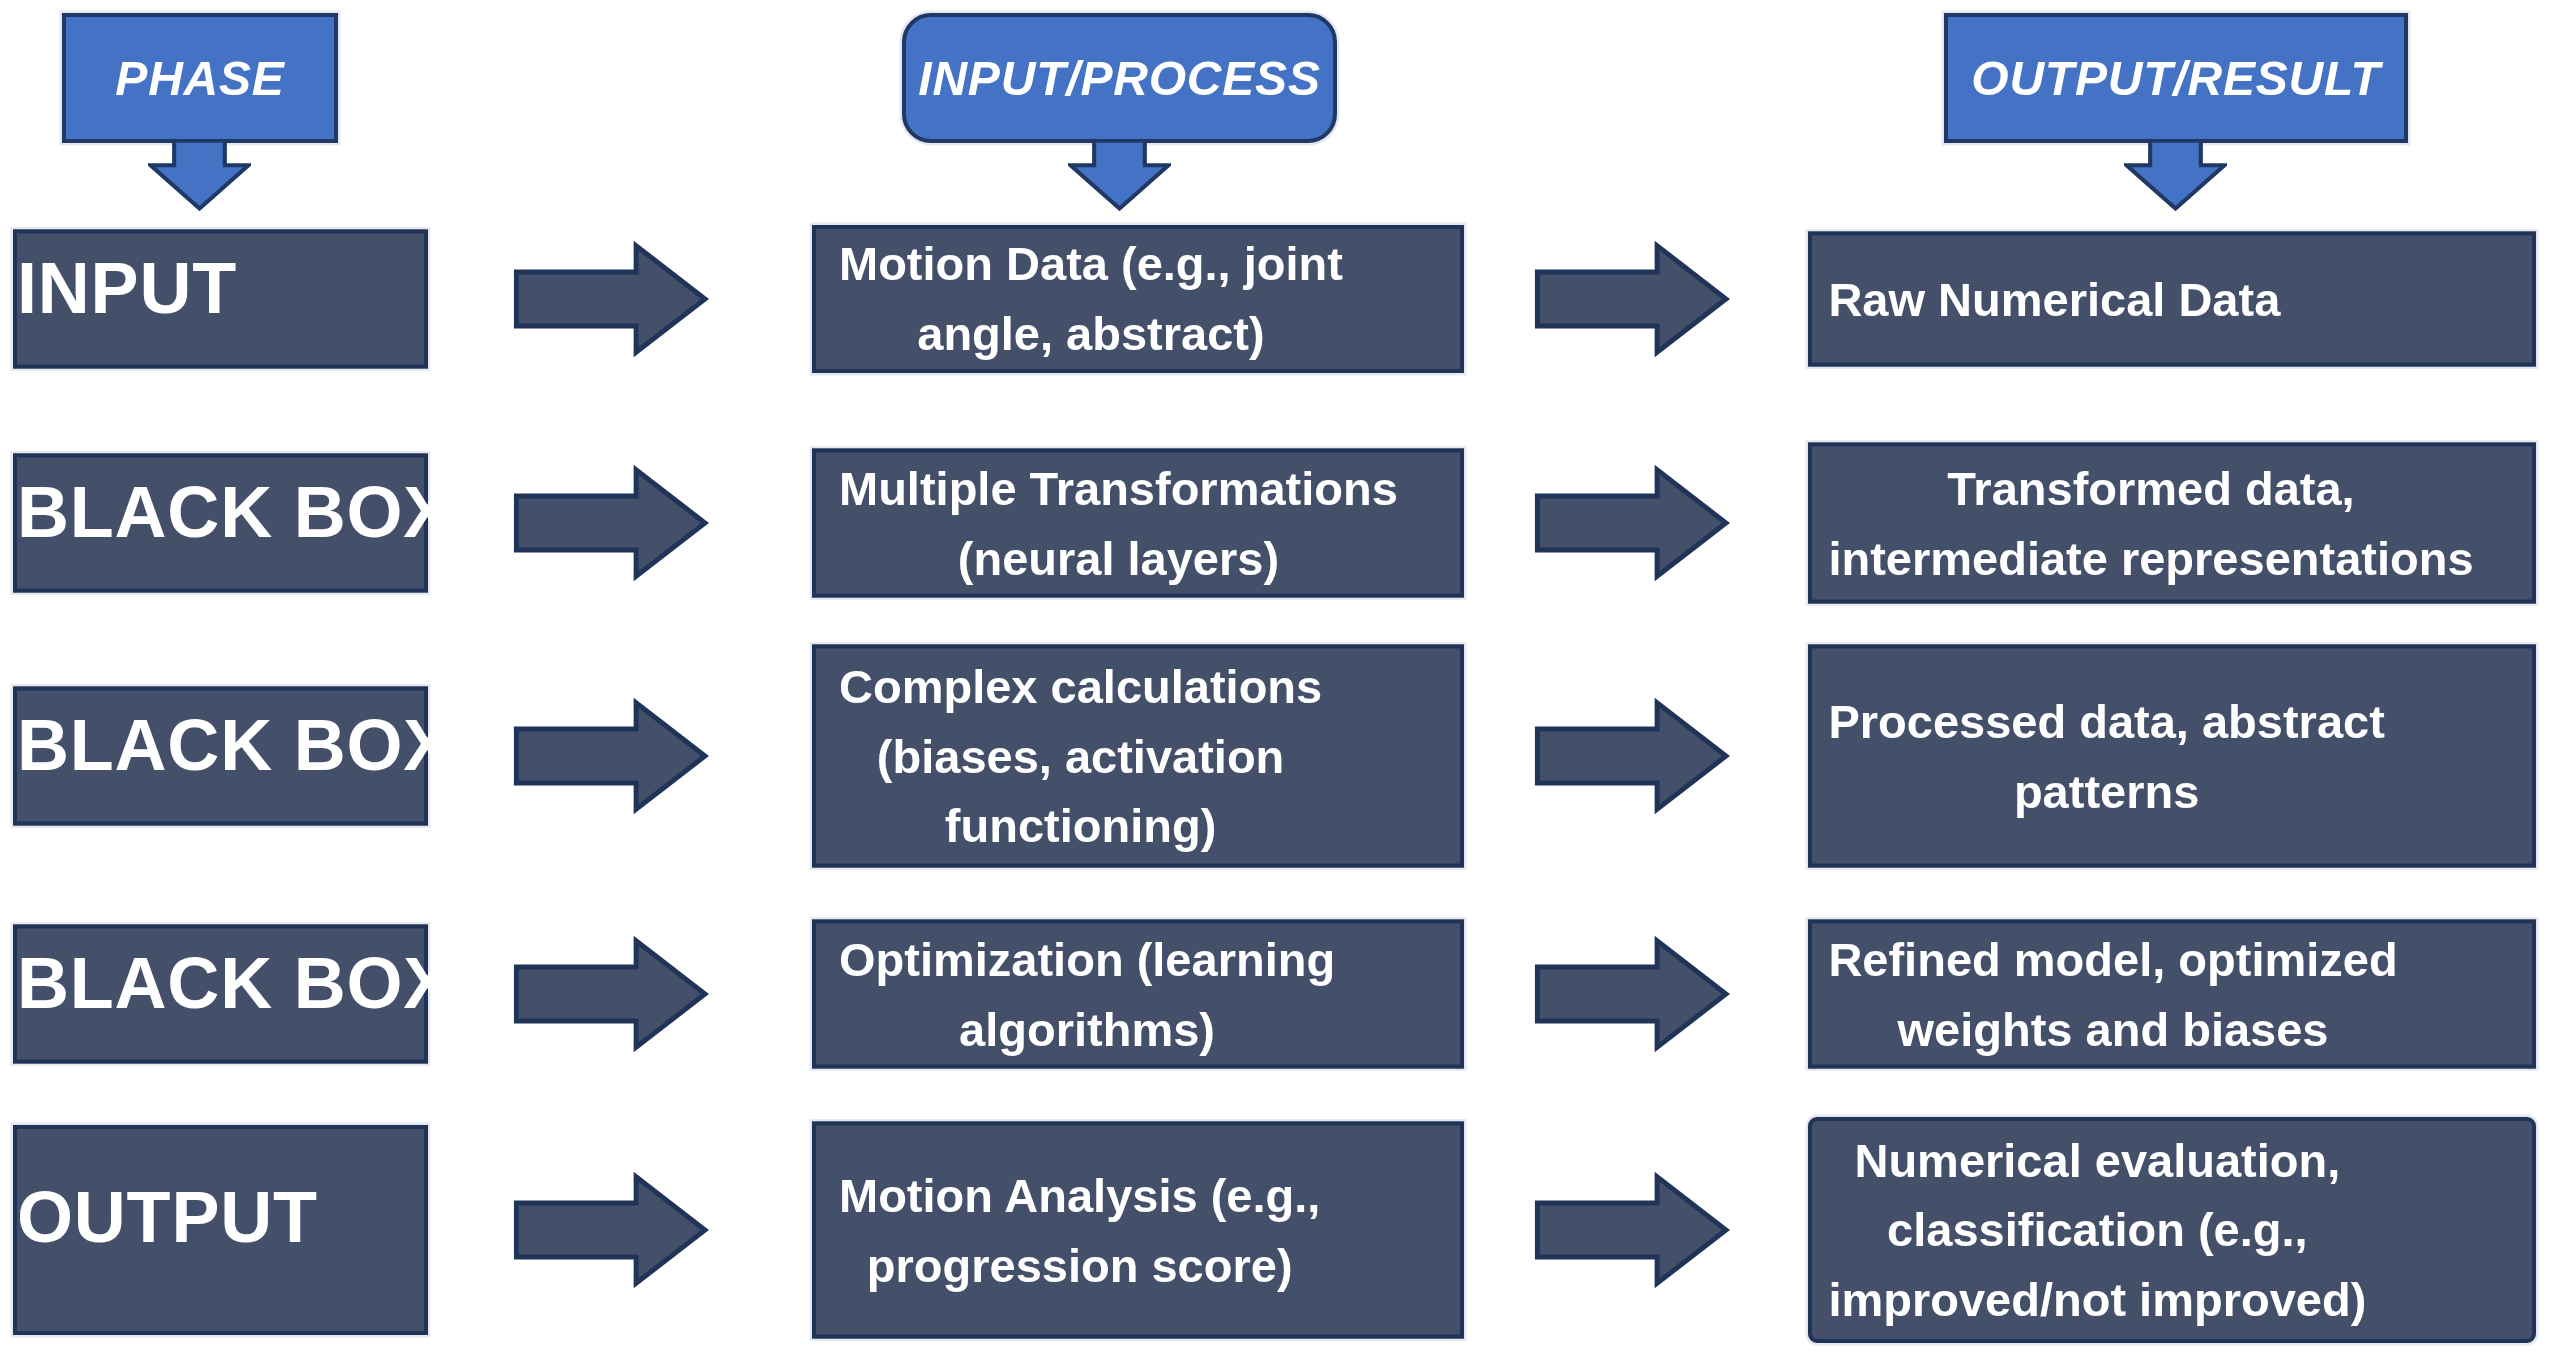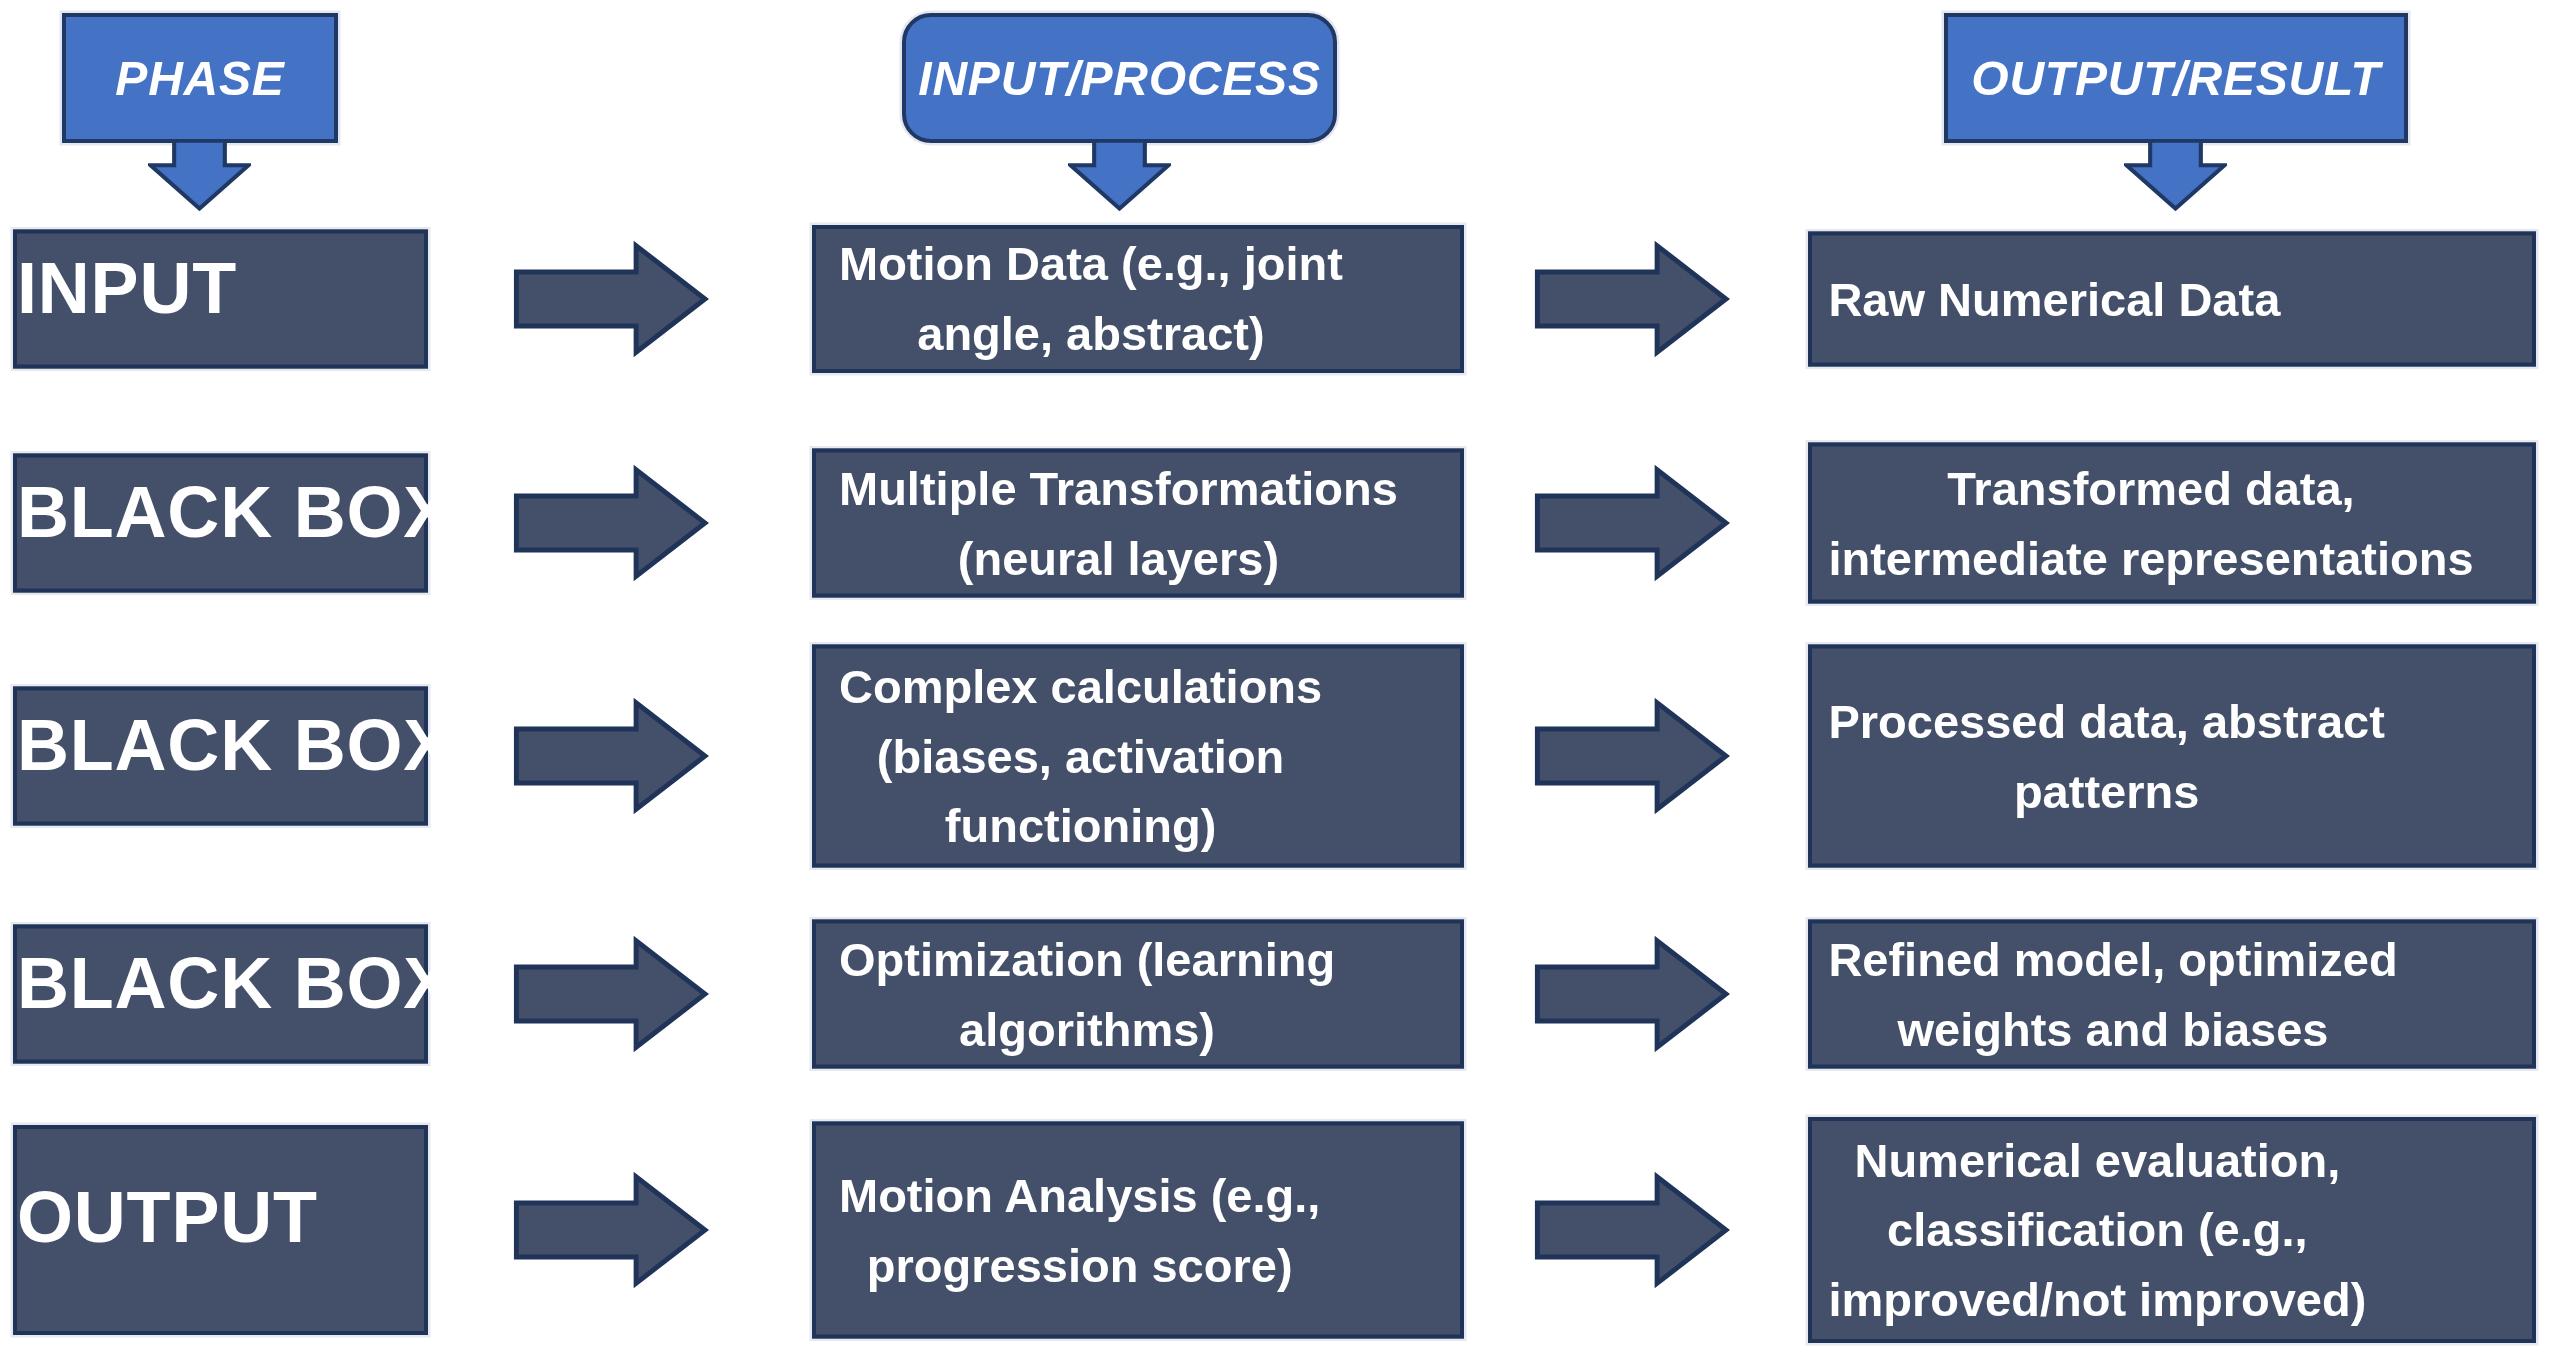--- a/index.html
+++ b/index.html
@@ -49,21 +49,21 @@
   .c1{left:13px;width:415px;height:139px;align-items:flex-start;padding-top:18px;}
   .r5 .c1{height:210px;padding-top:52px;}
   .c1 span{font-size:72px;line-height:1;letter-spacing:0.8px;white-space:nowrap;}
   
   .c2{left:812px;width:652px;align-items:center;padding:4.9px 23px;}
   .r1 .c2{height:148px;} .r2 .c2{height:149px;} .r3 .c2{height:223px;}
   .r4 .c2{height:149px;} .r5 .c2{height:217px;}
   
   .c3{left:1808px;width:728px;align-items:center;padding:4.9px 16.4px;}
   .r1 .c3{height:135px;} .r2 .c3{height:161px;} .r3 .c3{height:223px;}
-  .r4 .c3{height:149px;} .r5 .c3{height:226px;}
+  .r4 .c3{height:149px;} .r5 .c3{height:226px;border-radius:9px;}
   .c2 span,.c3 span{
     font-size:47px;line-height:1.48;text-align:center;white-space:pre-line;
   }
   
   .harrow{position:absolute;top:50%;transform:translateY(-50%);width:197px;height:123px;display:block;}
   .a1{left:513px;} .a2{left:1534px;}
   .harrow polygon{fill:var(--box-fill);stroke:var(--box-border);stroke-width:6;}
 </style>
 </head>
 <body>

